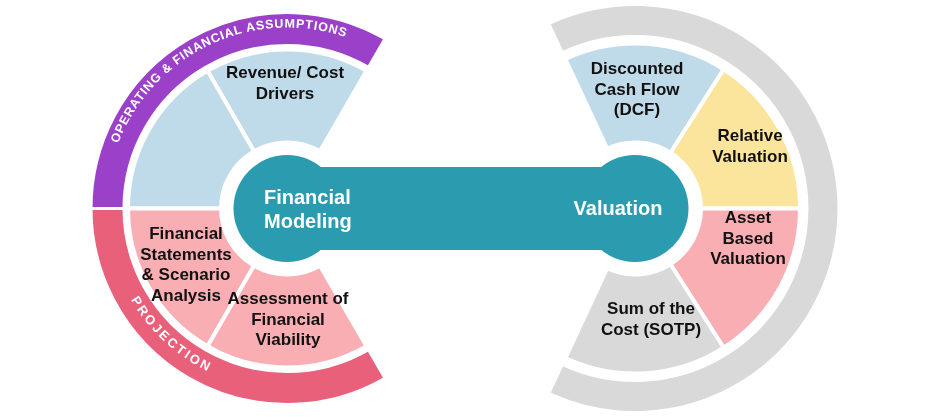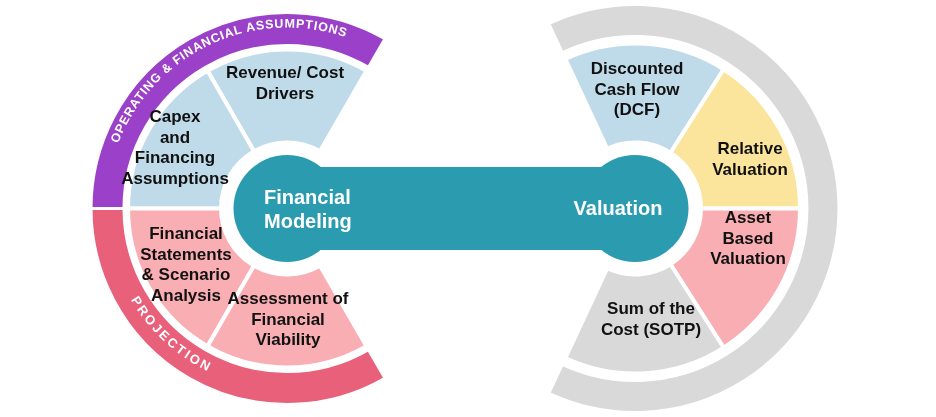--- a/index.html
+++ b/index.html
@@ -60,36 +60,32 @@
     <text class="arc-text op" text-anchor="middle">
       <textPath href="#opPath" startOffset="50%">OPERATING &amp; FINANCIAL ASSUMPTIONS</textPath>
     </text>
     <text class="arc-text proj" text-anchor="middle">
       <textPath href="#projPath" startOffset="50%">PROJECTION</textPath>
     </text>
   </svg>
 
   <div class="seg-label" style="left:285px;top:84px;">Revenue/ Cost
 Drivers</div>
-  <div class="seg-label" style="left:175px;top:148px;">Capex
-and
-Financing
-Assumptions</div>
   <div class="seg-label" style="left:186px;top:265px;">Financial
 Statements
 &amp; Scenario
 Analysis</div>
   <div class="seg-label" style="left:288px;top:320px;">Assessment of
 Financial
 Viability</div>
 
   <div class="seg-label" style="left:637px;top:90px;">Discounted
 Cash Flow
 (DCF)</div>
-  <div class="seg-label" style="left:750px;top:160px;">Relative
+  <div class="seg-label" style="left:750px;top:147px;">Relative
 Valuation</div>
   <div class="seg-label" style="left:748px;top:239px;">Asset
 Based
 Valuation</div>
   <div class="seg-label" style="left:651px;top:320px;">Sum of the
 Cost (SOTP)</div>
 
   <div class="center-label left" style="left:264px;top:209px;">Financial
 Modeling</div>
   <div class="center-label right" style="left:618px;top:208px;">Valuation</div>

